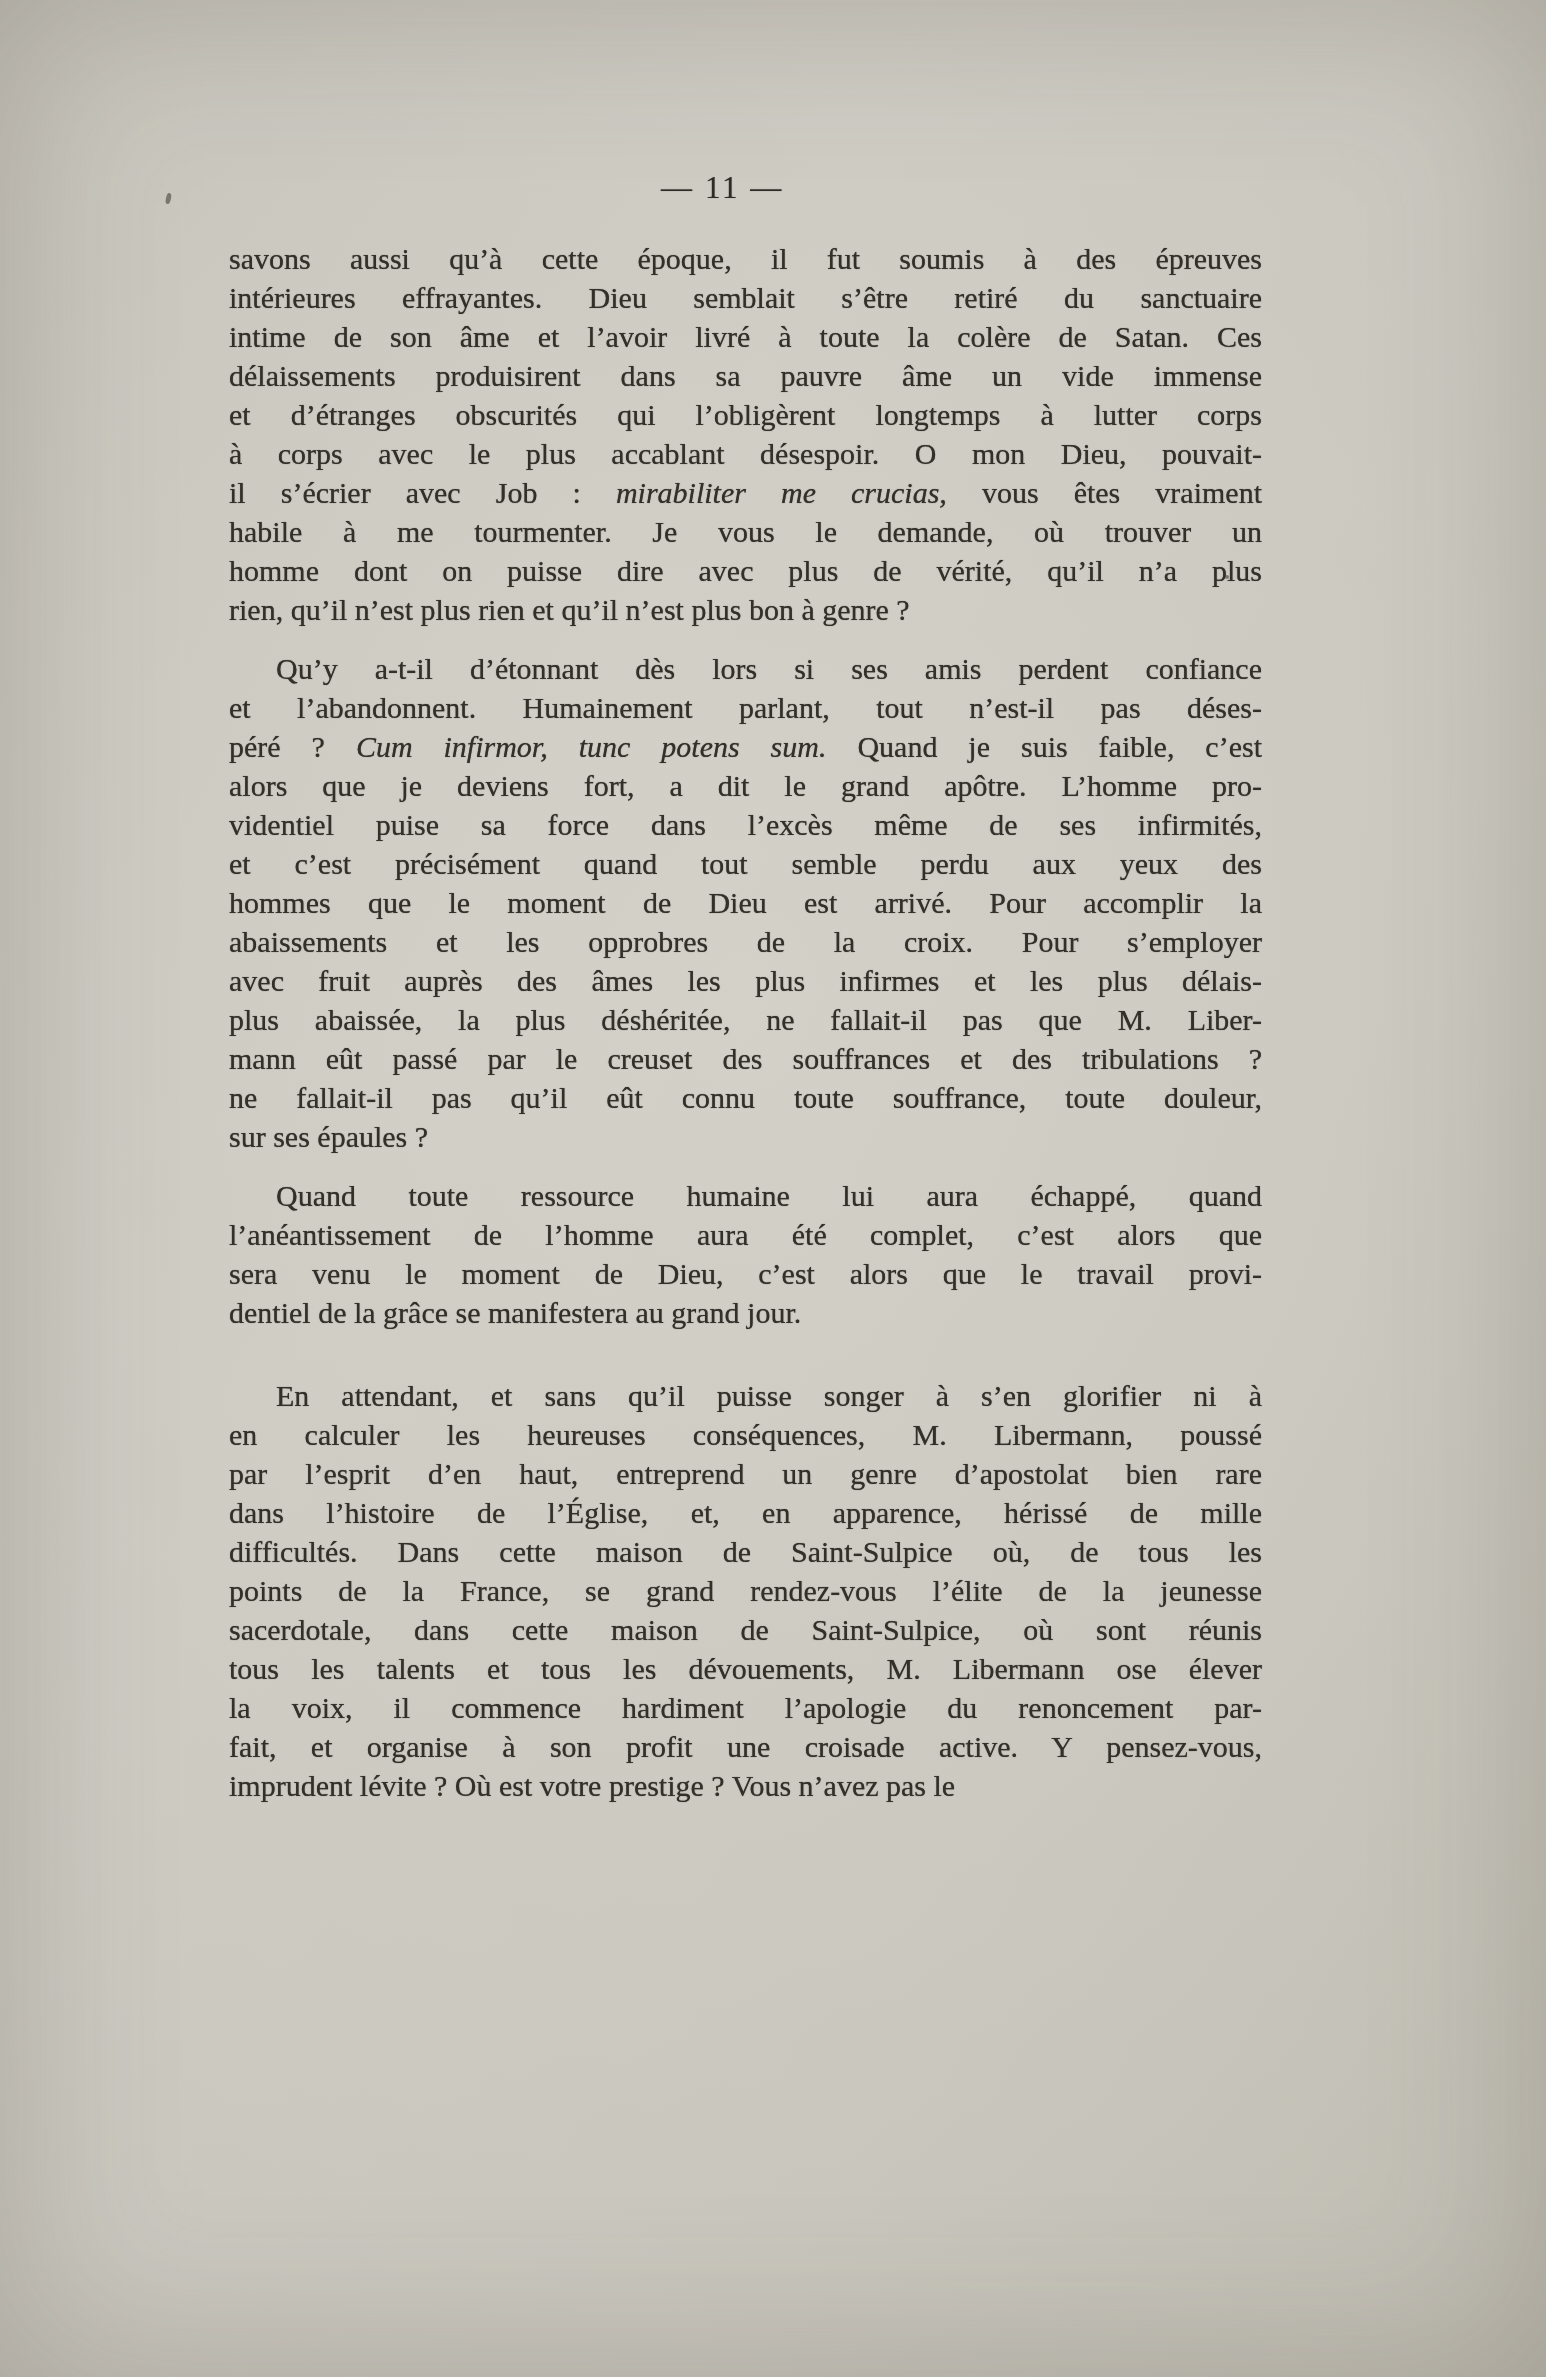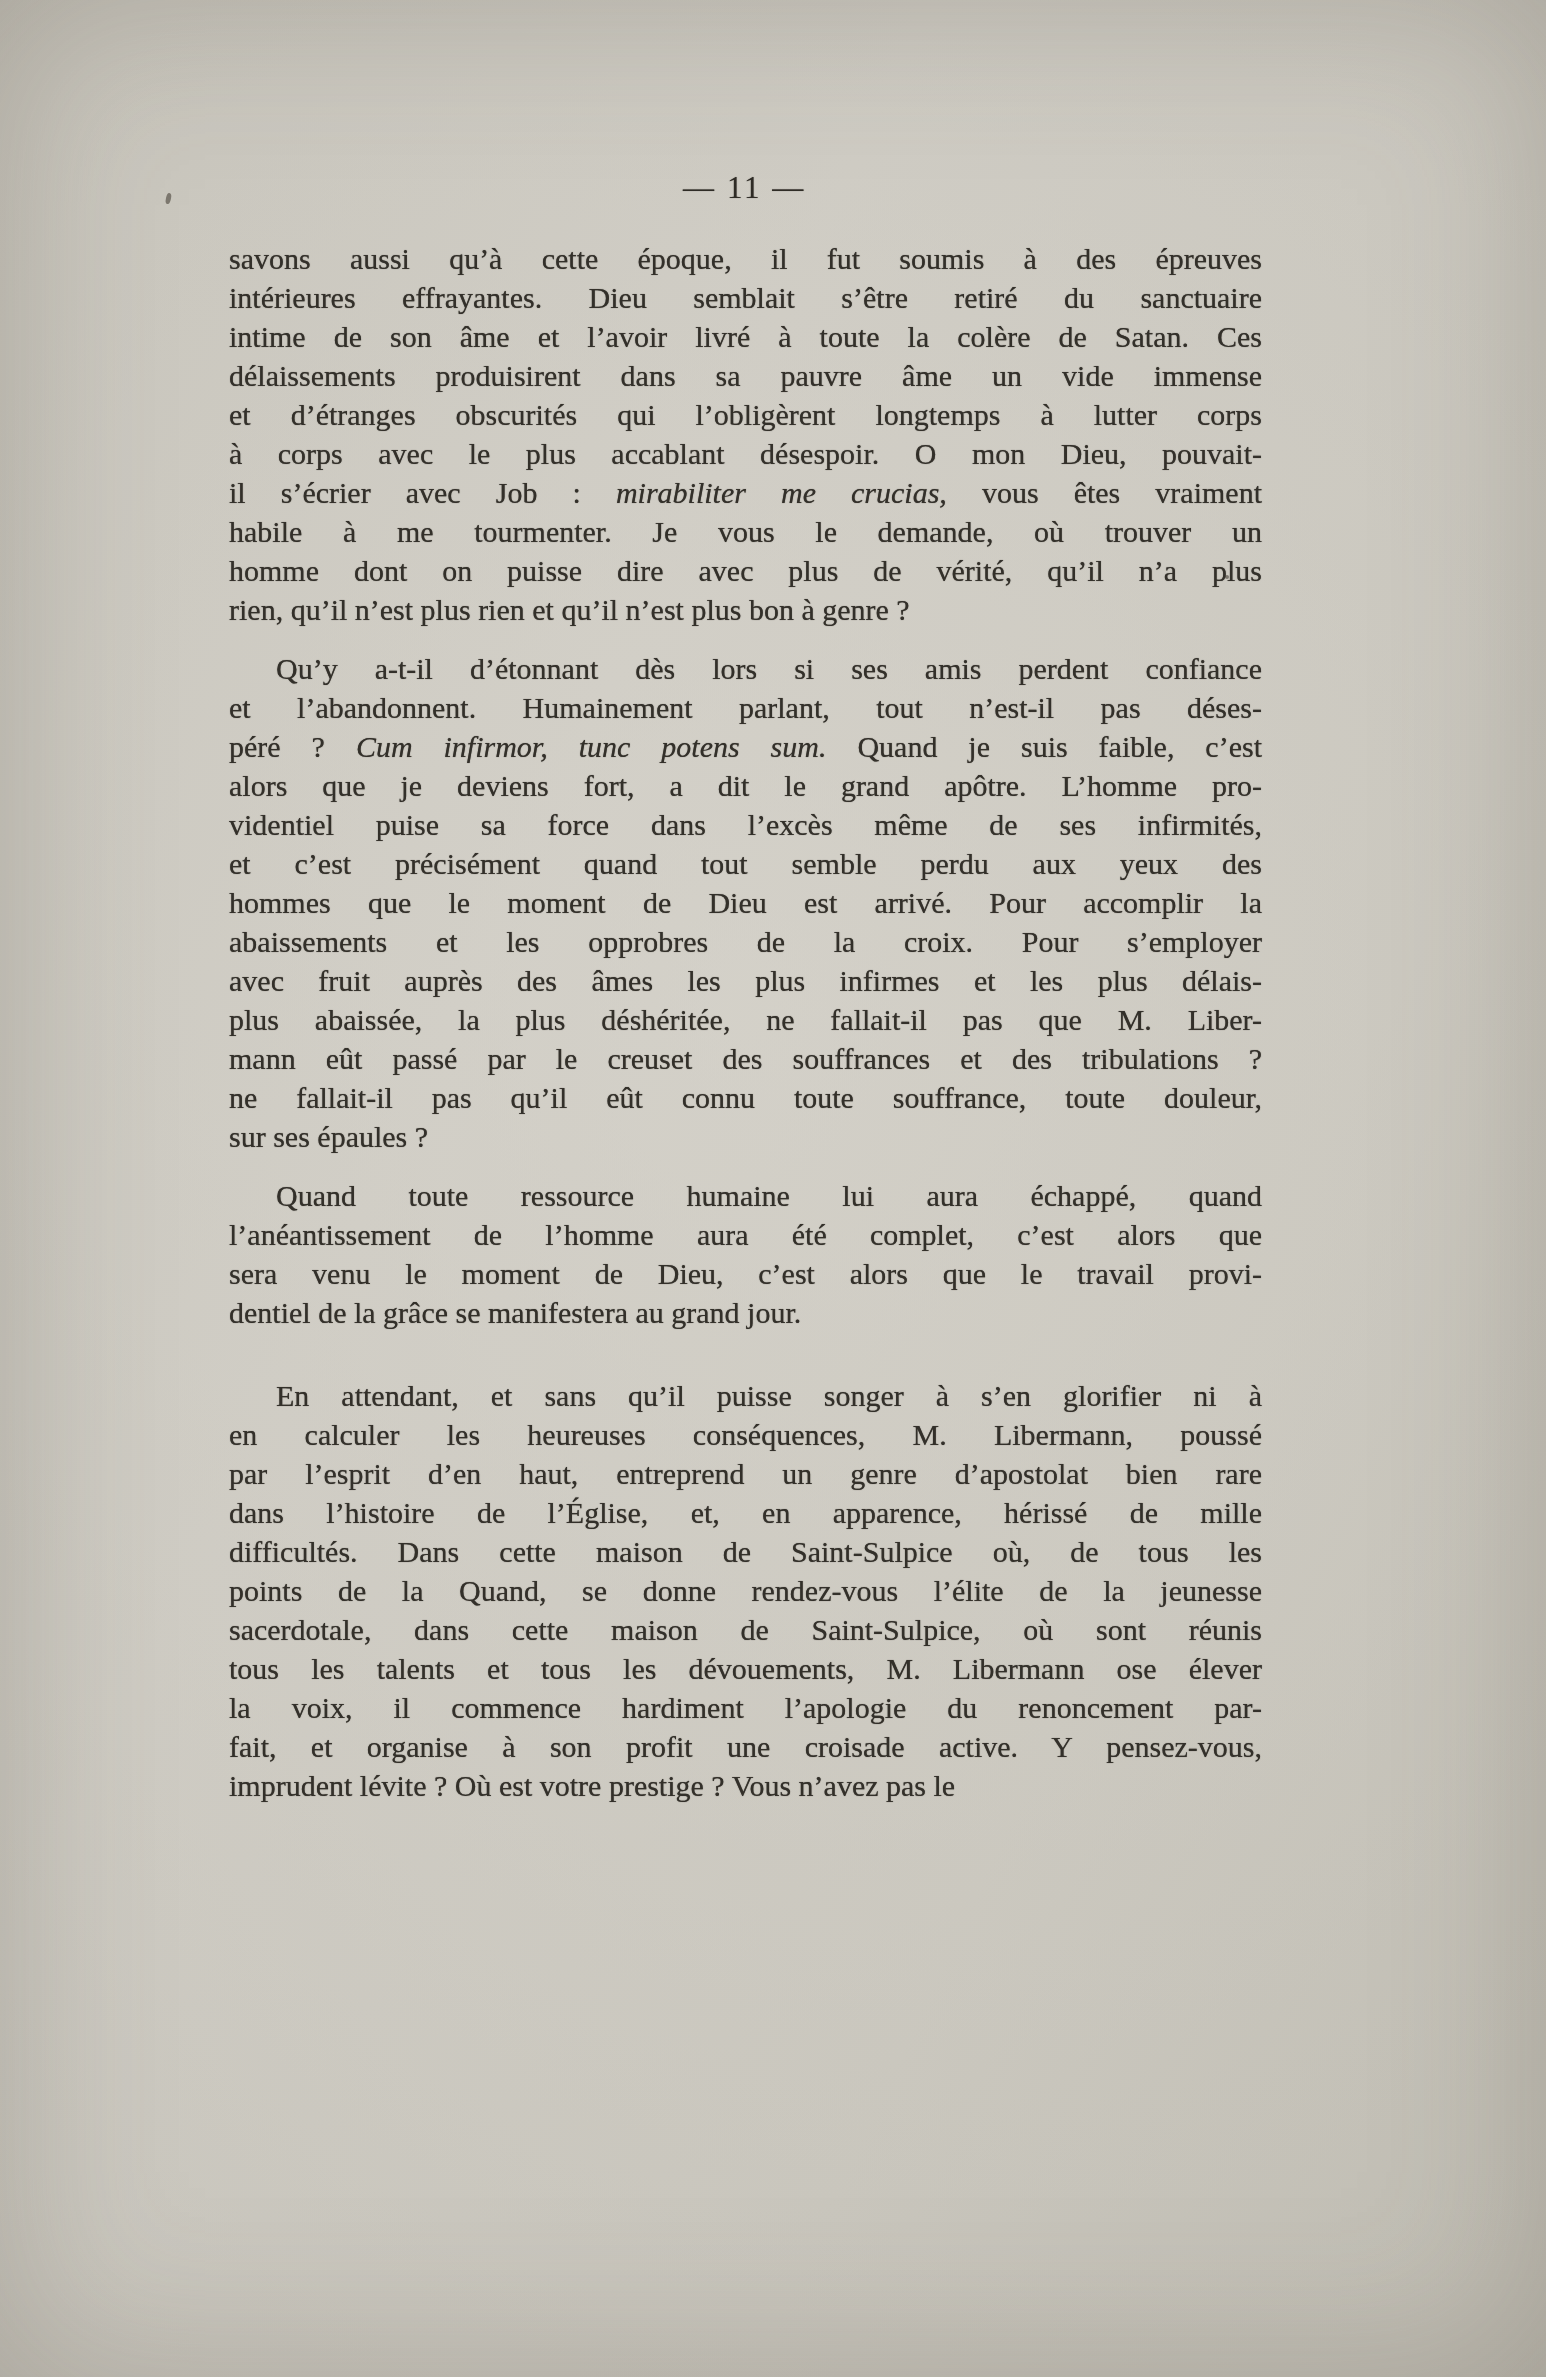--- a/index.html
+++ b/index.html
@@ -17,21 +17,21 @@
     position: absolute;
     inset: 0;
     background:
       radial-gradient(ellipse 140% 110% at 48% 42%, rgba(218,215,207,0.55) 0%, rgba(205,202,193,0.25) 45%, rgba(170,166,155,0.35) 100%),
       linear-gradient(115deg, #c6c3ba 0%, #cdcac2 35%, #c8c5bc 70%, #bfbcb2 100%);
     box-shadow: inset 0 0 171px rgba(88,83,72,0.28);
   }
   .page-header {
     position: absolute;
     top: 170px;
-    left: 228px;
+    left: 206px;
     width: 1033px;
     text-align: center;
     font-size: 31px;
     letter-spacing: 2.6px;
     color: #2f2c26;
     text-shadow: 0 0 0.8px rgba(46,43,37,0.75);
   }
   .text-block {
     position: absolute;
     top: 239px;
@@ -103,21 +103,21 @@
         <div class="line">l’anéantissement de l’homme aura été complet, c’est alors que</div>
         <div class="line">sera venu le moment de Dieu, c’est alors que le travail provi-</div>
         <div class="line last">dentiel de la grâce se manifestera au grand jour.</div>
       </div>
       <div class="paragraph">
         <div class="line indent">En attendant, et sans qu’il puisse songer à s’en glorifier ni à</div>
         <div class="line">en calculer les heureuses conséquences, M. Libermann, poussé</div>
         <div class="line">par l’esprit d’en haut, entreprend un genre d’apostolat bien rare</div>
         <div class="line">dans l’histoire de l’Église, et, en apparence, hérissé de mille</div>
         <div class="line">difficultés. Dans cette maison de Saint-Sulpice où, de tous les</div>
-        <div class="line">points de la Quand, se donne rendez-vous l’élite de la jeunesse</div>
+        <div class="line">points de la France, se grand rendez-vous l’élite de la jeunesse</div>
         <div class="line">sacerdotale, dans cette maison de Saint-Sulpice, où sont réunis</div>
         <div class="line">tous les talents et tous les dévouements, M. Libermann ose élever</div>
         <div class="line">la voix, il commence hardiment l’apologie du renoncement par-</div>
         <div class="line">fait, et organise à son profit une croisade active. Y pensez-vous,</div>
         <div class="line last">imprudent lévite ? Où est votre prestige ? Vous n’avez pas le</div>
       </div>
     </div>
 </div>
 
 

